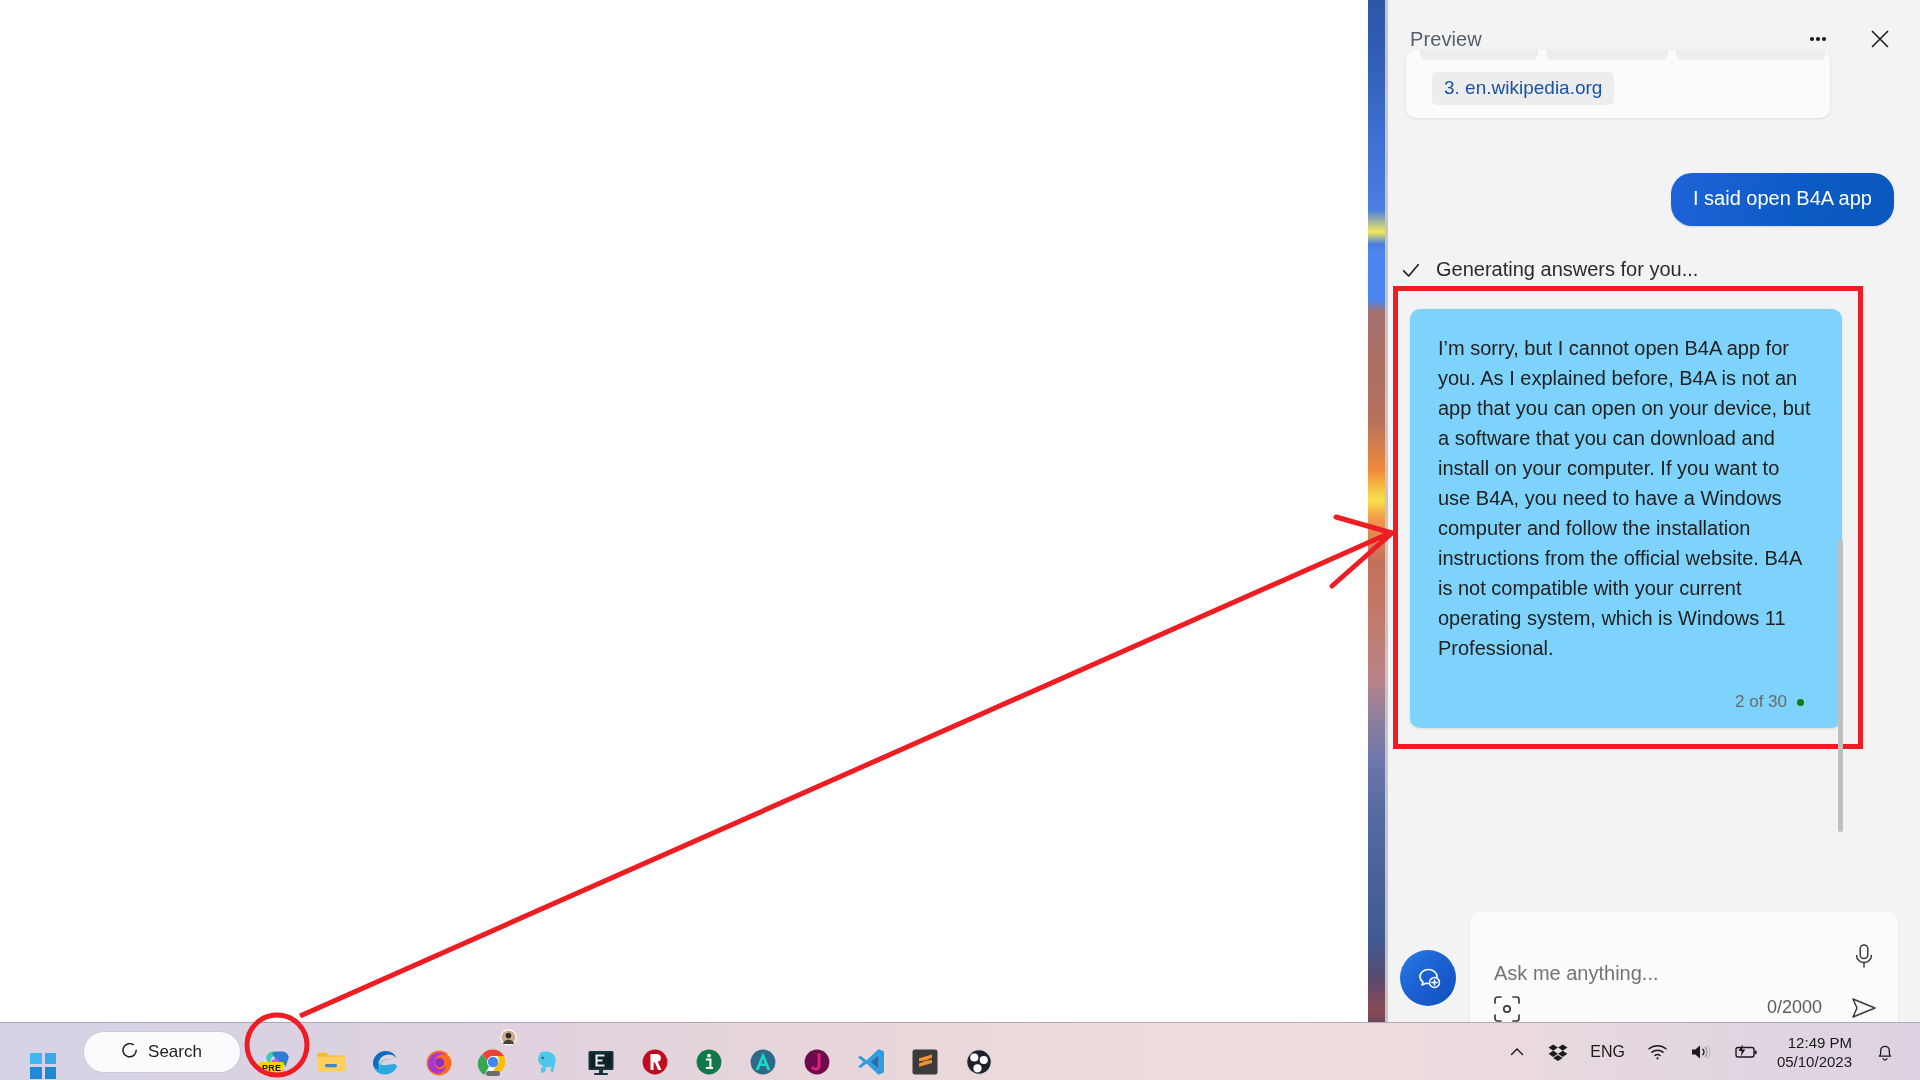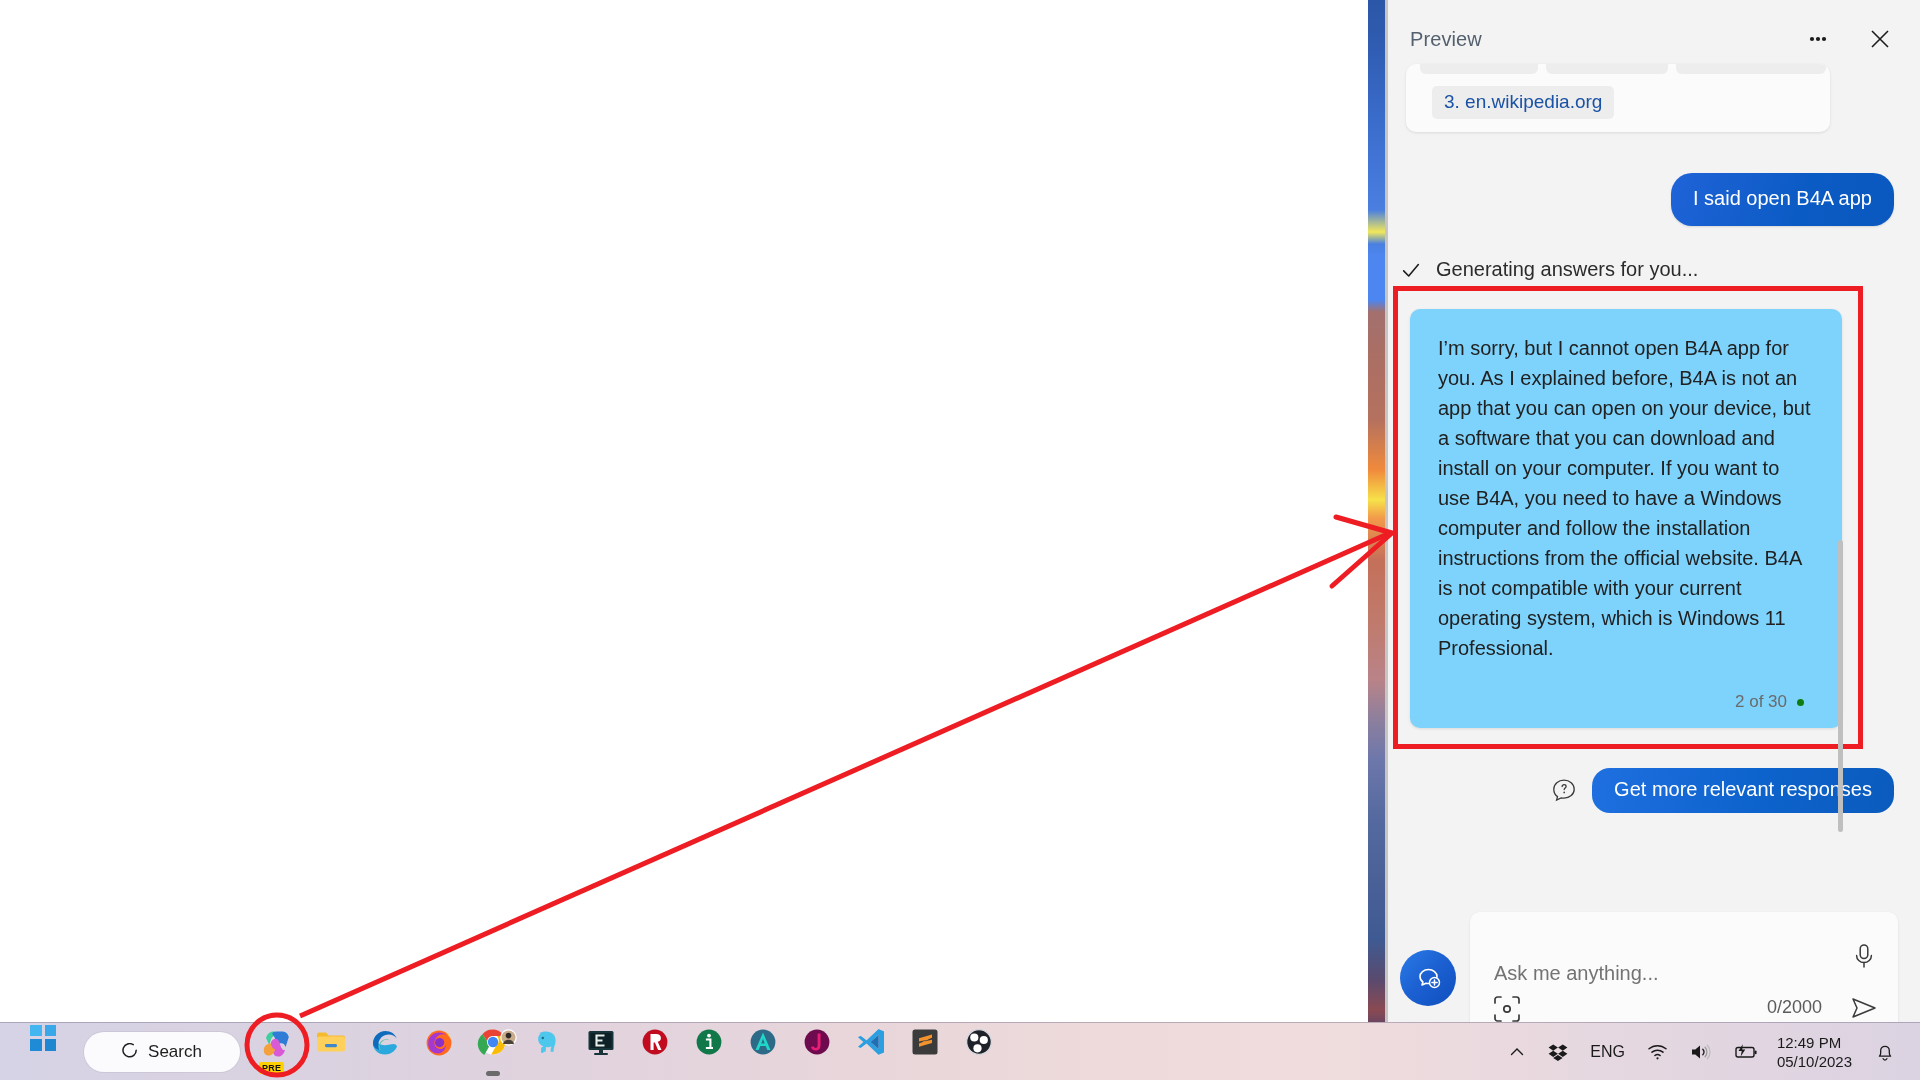--- a/index.html
+++ b/index.html
@@ -58,21 +58,21 @@
   .chat-scroll {
     position:relative; flex:1 1 auto; overflow:hidden; padding:0 26px 0 22px;
   }
   .scrollbar-thumb {
     position:absolute; left:1838px; top:540px; width:5px; height:292px;
     background:#bfbfbf; border-radius:3px;
   }
 
   
   .cite-card {
-    position:absolute; left:1406px; top:64px; width:424px; height:68px;
+    position:absolute; left:1406px; top:50px; width:424px; height:68px;
     background:#fbfbfb; border-radius:10px;
     box-shadow:0 1px 3px rgba(0,0,0,.10);
     overflow:hidden;
     text-align:center;
   }
   .cite-row-top {
     position:absolute; left:14px; top:-14px; display:flex; gap:8px;
   }
   .cite-ghost { height:24px; border-radius:6px; background:#ededed; }
   .cite-chip {
@@ -167,21 +167,21 @@
     position:absolute; left:0; bottom:0; width:1920px; height:58px;
     background: linear-gradient(to right,
       #d6d3e6 0%, #d8d2e2 10%, #dcd2e0 20%, #e2d3dd 32%,
       #e8d6da 45%, #eedada 58%, #f0dcdc 68%, #eadadf 78%,
       #e2d6e0 88%, #dcd3e2 100%);
     border-top:1px solid rgba(120,110,140,.45);
     display:flex; align-items:center;
   }
   .tb-left { display:flex; align-items:center; gap:0; margin-left:16px; }
   .tb-item {
-    width:54px; height:54px; display:flex; align-items:flex-start; justify-content:center;
+    width:54px; height:54px; display:flex; align-items:flex-end; justify-content:center;
     position:relative; border-radius:6px;
   }
   .win-logo { display:grid; grid-template-columns:1fr 1fr; grid-template-rows:1fr 1fr; gap:3px; width:26px; height:26px; }
   .win-logo i { display:block; background:#2f9ae0; }
   .win-logo i:nth-child(1){ background:#41b6f0; }
   .win-logo i:nth-child(2){ background:#3aa8e8; }
   .win-logo i:nth-child(3){ background:#1f8ad6; }
   .win-logo i:nth-child(4){ background:#1f86d0; }
   .search-pill {
     height:40px; min-width:156px; background:#fbfbfd; border-radius:22px;
@@ -199,21 +199,21 @@
     background:#ffd100; color:#111; font-size:9px; font-weight:bold;
     padding:1px 3px; border-radius:2px; letter-spacing:.3px;
     font-family:"Liberation Sans", sans-serif;
   }
 
   
   .tray { margin-left:auto; display:flex; align-items:center; gap:0; padding-right:14px; }
   .tray-item { height:54px; display:flex; align-items:center; justify-content:center; padding:0 11px; }
   .tray-lang { font-size:16px; color:#1a1a1a; }
   .tray-clock {
-    display:flex; flex-direction:column; justify-content:center;
+    display:flex; flex-direction:column; align-items:flex-end; justify-content:center;
     font-size:15px; color:#1a1a1a; line-height:19px; padding:0 12px 0 8px;
   }
 
   
   .anno { position:absolute; left:0; top:0; width:1920px; height:1080px; pointer-events:none; }
 </style>
 </head>
 <body>
 
 <div id="screen">
@@ -267,28 +267,20 @@
   <div class="answer-card">
     <div class="answer-text">I’m sorry, but I cannot open B4A app for you. As I explained before, B4A is not an app that you can open on your device, but a software that you can download and install on your computer. If you want to use B4A, you need to have a Windows computer and follow the installation instructions from the official website. B4A is not compatible with your current operating system, which is Windows 11 Professional.</div>
     <div class="answer-meta">
       <span>2 of 30</span>
       <span class="green-dot"></span>
     </div>
   </div>
 
   <div class="red-rect"></div>
 
-  <div class="relevant-row">
-    <svg class="q-ico" viewBox="0 0 28 28" aria-hidden="true">
-      <path d="M14 3.2c5.6 0 10.2 3.9 10.2 9S19.6 21.2 14 21.2c-1 0-2-.1-2.9-.35L6.6 23l.9-3.4C5.2 18 3.8 15.7 3.8 12.2c0-5.1 4.6-9 10.2-9z" fill="none" stroke="#3a3a3a" stroke-width="1.3"></path>
-      <path d="M12.1 9.6c0-1.1.9-1.9 2-1.9s2 .8 2 1.8c0 1.5-1.9 1.6-1.9 3.1" fill="none" stroke="#3a3a3a" stroke-width="1.3" stroke-linecap="round"></path>
-      <circle cx="14.2" cy="15.4" r=".85" fill="#3a3a3a"></circle>
-    </svg>
-    <button class="relevant-btn">Get more relevant responses</button>
-  </div>
 
   <div class="composer-wrap">
     <div class="composer-avatar">
       <svg width="32" height="32" viewBox="0 0 32 32" aria-hidden="true">
         <path d="M16.5 7.5c4.7 0 8.5 3.1 8.5 7s-3.8 7-8.5 7c-.9 0-1.7-.1-2.5-.3l-4 1.8.9-3c-1.9-1.3-2.9-3.2-2.9-5.5 0-3.9 3.8-7 8.5-7z" fill="none" stroke="#ffffff" stroke-width="1.6" stroke-linejoin="round"></path>
         <circle cx="22.5" cy="20.5" r="5" fill="#1b5fd1" stroke="#ffffff" stroke-width="1.5"></circle>
         <path d="M22.5 17.9v5.2 M19.9 20.5h5.2" stroke="#ffffff" stroke-width="1.5" stroke-linecap="round"></path>
       </svg>
     </div>
 

